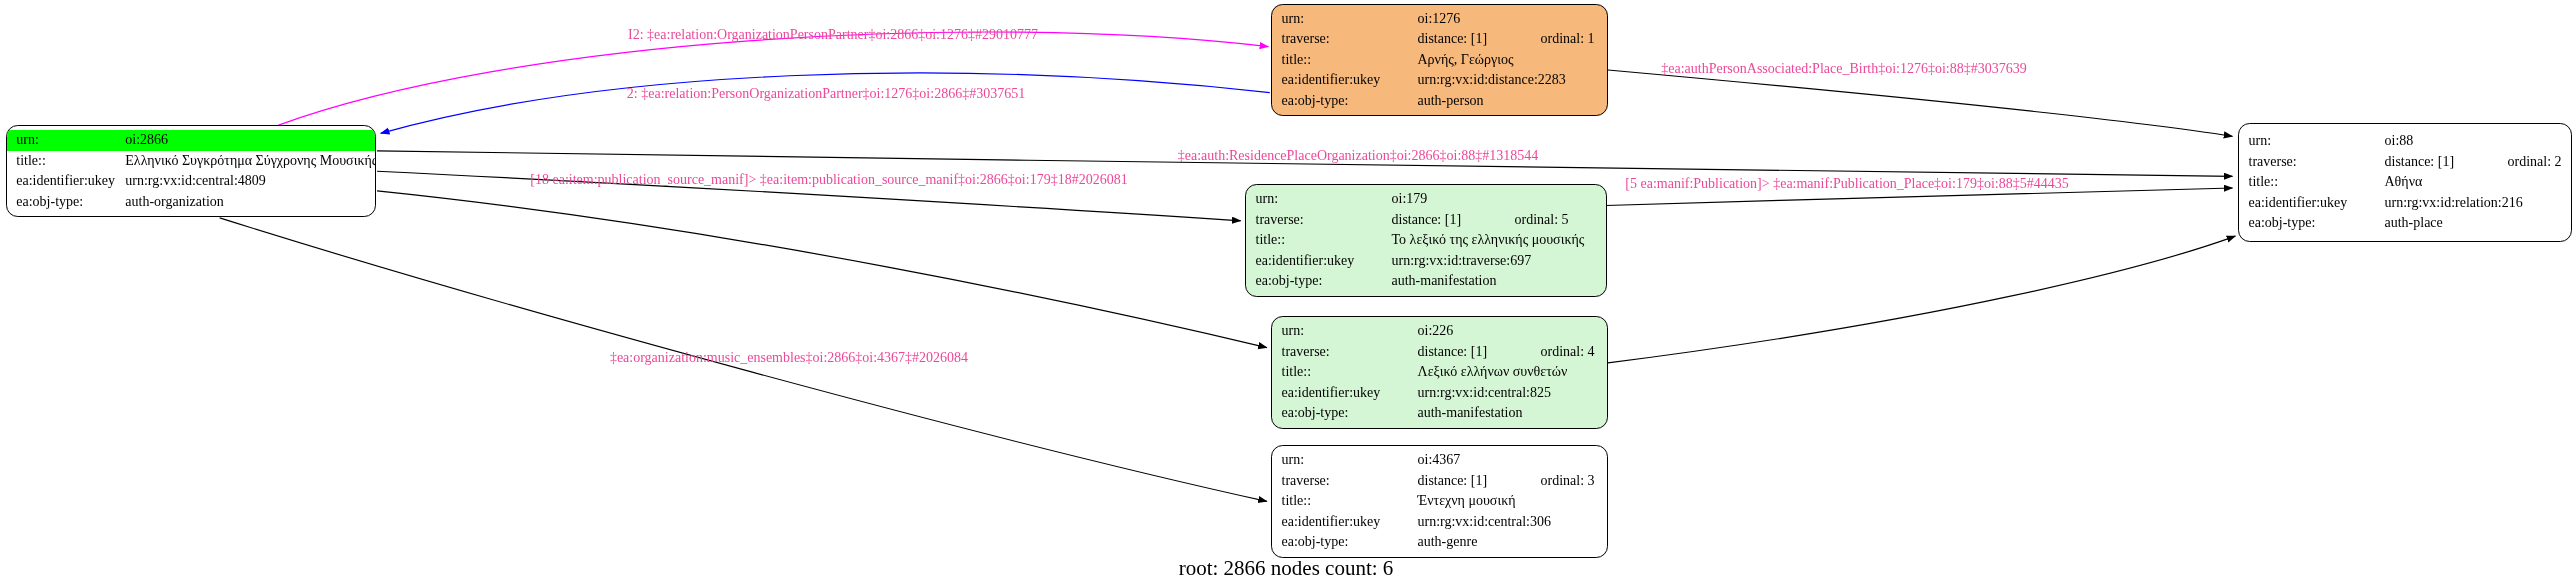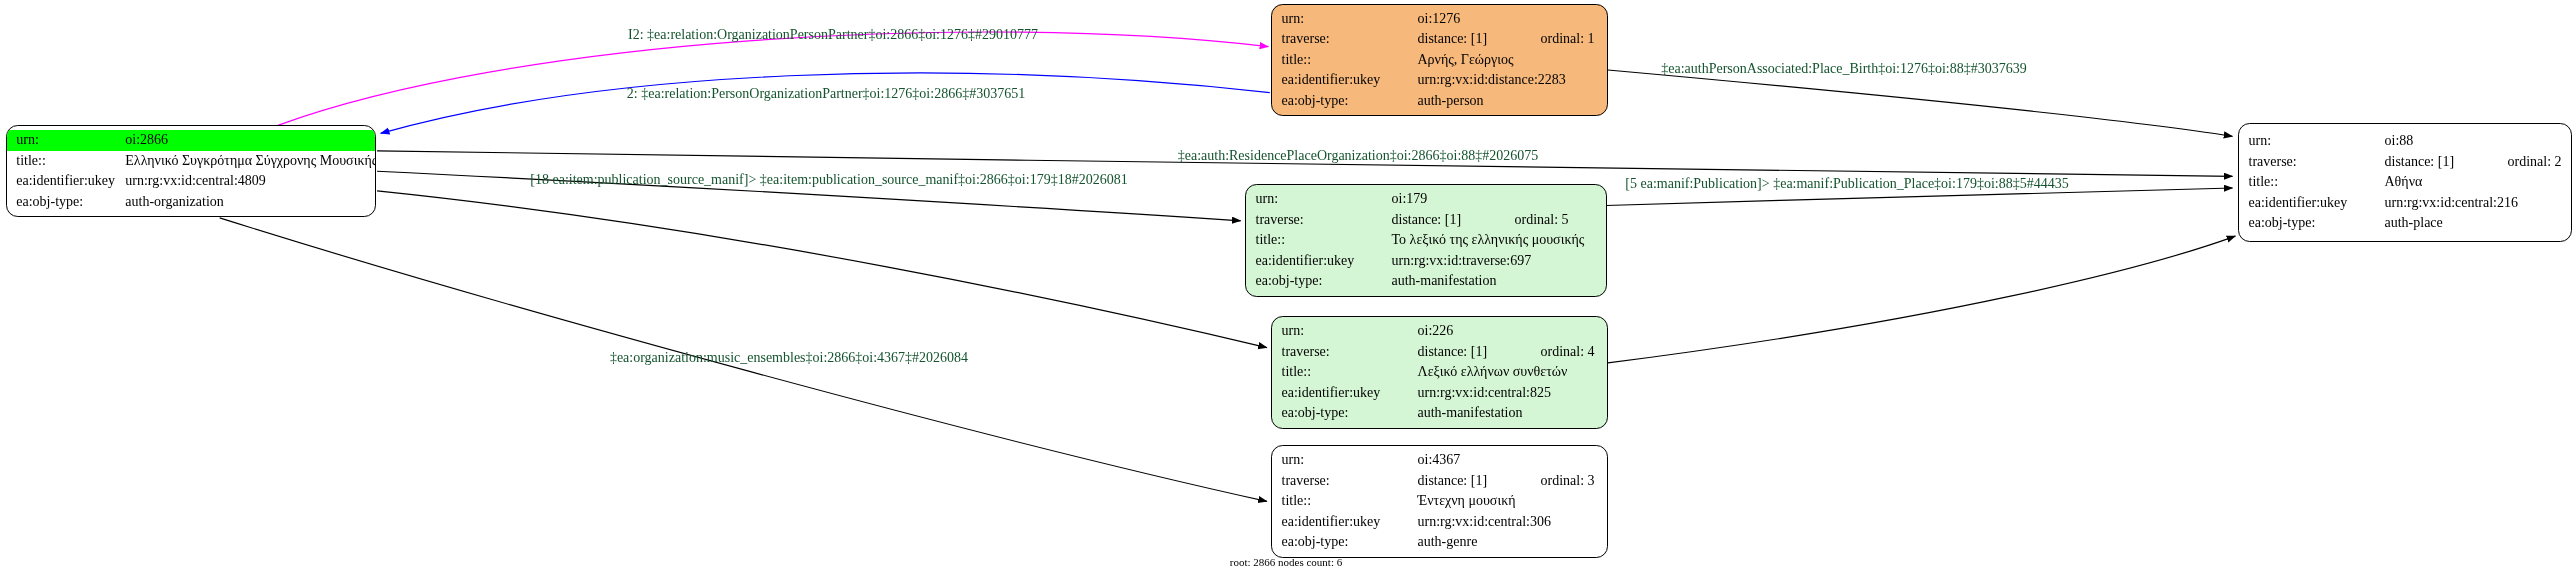--- a/index.html
+++ b/index.html
@@ -15,23 +15,23 @@
   .node .row.hl{background:#00ff00;}
   .node .k{flex:0 0 136px;}
   .node.org .k{flex:0 0 109px;}
   .node .v{white-space:nowrap;}
   .node .v.split{display:flex;justify-content:flex-end;}
   .node .v.split .v1{flex:0 0 123px;}
   .node.person{background:#f7b87c;}
   .node.manif{background:#d5f6d5;}
 
   .edge-label{position:absolute;transform:translateX(-50%);white-space:nowrap;
-              font-size:14px;line-height:16px;color:#14532d;}
+              font-size:14px;line-height:16px;color:#ec4899;}
   .caption{position:absolute;left:1286px;top:556px;transform:translateX(-50%);
-           font-size:11px;color:#000;white-space:nowrap;}
+           font-size:21px;color:#000;white-space:nowrap;}
 </style>
 </head>
 <body>
 
 <div id="canvas">
 
   <svg class="edges" viewBox="0 0 3532 800" xmlns="http://www.w3.org/2000/svg">
     <defs>
       <marker id="arr-k" markerWidth="14" markerHeight="12" refX="12" refY="5" orient="auto" markerUnits="userSpaceOnUse">
         <path d="M0,0 L13,5 L0,10 z" fill="#000"></path>
@@ -110,21 +110,21 @@
         <span class="v1">distance: [1]</span>
         <span class="v2">ordinal: 2</span>
       </span>
     </div>
     <div class="row">
       <span class="k">title::</span>
       <span class="v">Αθήνα</span>
     </div>
     <div class="row">
       <span class="k">ea:identifier:ukey</span>
-      <span class="v">urn:rg:vx:id:central:216</span>
+      <span class="v">urn:rg:vx:id:relation:216</span>
     </div>
     <div class="row">
       <span class="k">ea:obj-type:</span>
       <span class="v">auth-place</span>
     </div>
   </div>
 
   <div class="node manif" style="left:1245px;top:184px;width:360px;">
     <div class="row">
       <span class="k">urn:</span>
@@ -199,21 +199,21 @@
     </div>
     <div class="row">
       <span class="k">ea:obj-type:</span>
       <span class="v">auth-genre</span>
     </div>
   </div>
 
   <div class="edge-label" style="left:833px;top:27px;">I2: ‡ea:relation:OrganizationPersonPartner‡oi:2866‡oi:1276‡#29010777</div>
   <div class="edge-label" style="left:826px;top:86px;">2: ‡ea:relation:PersonOrganizationPartner‡oi:1276‡oi:2866‡#3037651</div>
   <div class="edge-label" style="left:1844px;top:61px;">‡ea:authPersonAssociated:Place_Birth‡oi:1276‡oi:88‡#3037639</div>
-  <div class="edge-label" style="left:1358px;top:148px;">‡ea:auth:ResidencePlaceOrganization‡oi:2866‡oi:88‡#2026075</div>
+  <div class="edge-label" style="left:1358px;top:148px;">‡ea:auth:ResidencePlaceOrganization‡oi:2866‡oi:88‡#1318544</div>
   <div class="edge-label" style="left:829px;top:172px;">[18 ea:item:publication_source_manif]&gt; ‡ea:item:publication_source_manif‡oi:2866‡oi:179‡18#2026081</div>
   <div class="edge-label" style="left:1847px;top:176px;">[5 ea:manif:Publication]&gt; ‡ea:manif:Publication_Place‡oi:179‡oi:88‡5#44435</div>
   <div class="edge-label" style="left:789px;top:350px;">‡ea:organization:music_ensembles‡oi:2866‡oi:4367‡#2026084</div>
 
   <div class="caption">root: 2866 nodes count: 6</div>
 
 </div>
 
 
 </body></html>

